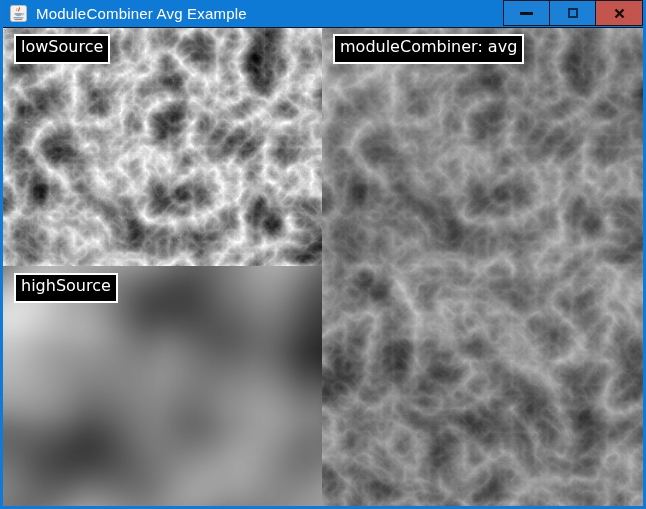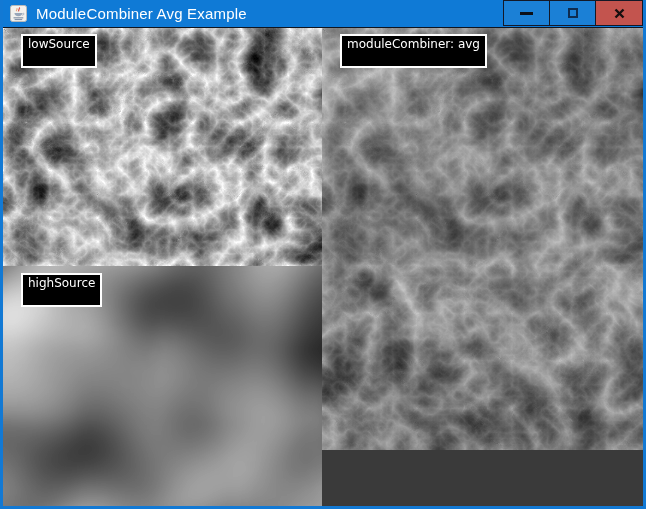--- a/index.html
+++ b/index.html
@@ -37,29 +37,29 @@
   .tb-btn.close { background:var(--close-red,#c3544e); width:48px; }
   .glyph-min { width:13px; height:3px; background:#0c1018; }
   .glyph-max { width:10px; height:10px; border:2px solid #0e2c50; }
 
   
   .content { position:relative; width:640px; height:478px; background:#3a3a3a; overflow:hidden; }
   .panel { position:absolute; overflow:hidden; }
   .panel svg { display:block; }
   .panel-low  { left:0;     top:0;     width:319px; height:238px; }
   .panel-high { left:0;     top:238px; width:319px; height:240px; }
-  .panel-comb { left:319px; top:0;     width:321px; height:422px;text-align:center; }
+  .panel-comb { left:319px; top:0;     width:321px; height:478px;text-align:center; }
 
   .tag {
-    position:absolute; left:18px; top:6px;
+    position:absolute; left:11px; top:6px;
     background:var(--label-bg,#000); color:var(--label-fg,#fff);
     border:2px solid #fff;
-    padding:2px 5px 14px 5px;
+    padding:2px 5px 6px 5px;
     font-family:"DejaVu Sans", sans-serif;
-    font-size:12px; line-height:1.15; white-space:nowrap;
+    font-size:16px; line-height:1.15; white-space:nowrap;
   }
   .panel-high .tag { top:7px; }
 </style>
 </head>
 <body>
 
 <div class="window">
 
   <div class="titlebar">
     <svg class="app-icon" viewBox="0 0 17 17">

